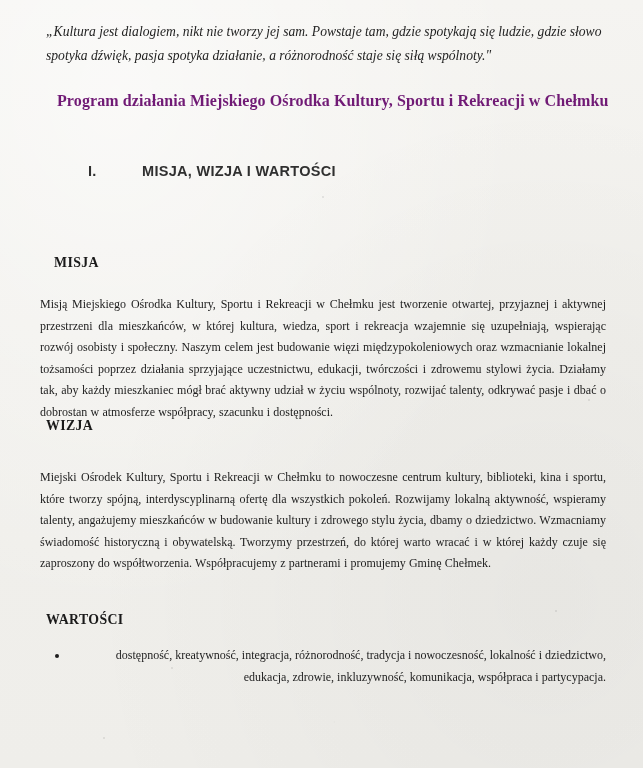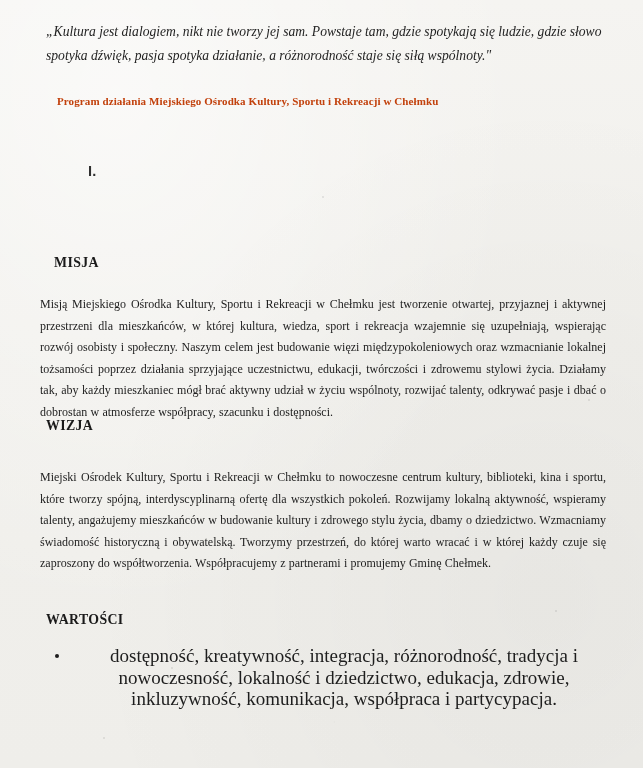--- a/index.html
+++ b/index.html
@@ -59,24 +59,24 @@
     color: #232323;
   }
 
   
   .doc-title {
     position: absolute;
     left: 57px;
     top: 91px;
     width: 552px;
     font-weight: bold;
-    font-size: 11px;
+    font-size: 16px;
     line-height: 20px;
     letter-spacing: 0.1px;
-    color: #c2410c;
+    color: #701a75;
   }
 
   
   .section-heading {
     position: absolute;
     left: 88px;
     top: 163px;
     width: 500px;
     display: flex;
     align-items: baseline;
@@ -128,23 +128,23 @@
     left: 40px;
     top: 645px;
     width: 566px;
     margin: 0;
     padding: 0;
     list-style: none;
   }
   .values-list li {
     position: relative;
     padding-left: 42px;
-    font-size: 19px;
+    font-size: 12px;
     line-height: 21.6px;
-    text-align: center;
+    text-align: right;
     color: #1d1d1d;
   }
   .bullet-dot {
     position: absolute;
     left: 15px;
     top: 9px;
     width: 4px;
     height: 4px;
     border-radius: 50%;
     background: #1d1d1d;
@@ -165,20 +165,21 @@
 <div class="scan-noise"></div>
 
 <div class="content">
 
   <div class="epigraph">„Kultura jest dialogiem, nikt nie tworzy jej sam. Powstaje tam, gdzie spotykają się ludzie, gdzie słowo spotyka dźwięk, pasja spotyka działanie, a różnorodność staje się siłą wspólnoty."</div>
 
   <div class="doc-title">Program działania Miejskiego Ośrodka Kultury, Sportu i Rekreacji w Chełmku</div>
 
   <div class="section-heading">
     <span class="section-num">I.</span>
+    <span class="section-title">MISJA, WIZJA I WARTOŚCI</span>
   </div>
 
   <div class="subheading" id="sub-misja">MISJA</div>
 
   <p class="body-par" id="par-misja">Misją Miejskiego Ośrodka Kultury, Sportu i Rekreacji w Chełmku jest tworzenie otwartej, przyjaznej i aktywnej przestrzeni dla mieszkańców, w której kultura, wiedza, sport i rekreacja wzajemnie się uzupełniają, wspierając rozwój osobisty i społeczny. Naszym celem jest budowanie więzi międzypokoleniowych oraz wzmacnianie lokalnej tożsamości poprzez działania sprzyjające uczestnictwu, edukacji, twórczości i zdrowemu stylowi życia. Działamy tak, aby każdy mieszkaniec mógł brać aktywny udział w życiu wspólnoty, rozwijać talenty, odkrywać pasje i dbać o dobrostan w atmosferze współpracy, szacunku i dostępności.</p>
 
   <div class="subheading" id="sub-wizja">WIZJA</div>
 
   <p class="body-par" id="par-wizja">Miejski Ośrodek Kultury, Sportu i Rekreacji w Chełmku to nowoczesne centrum kultury, biblioteki, kina i sportu, które tworzy spójną, interdyscyplinarną ofertę dla wszystkich pokoleń. Rozwijamy lokalną aktywność, wspieramy talenty, angażujemy mieszkańców w budowanie kultury i zdrowego stylu życia, dbamy o dziedzictwo. Wzmacniamy świadomość historyczną i obywatelską. Tworzymy przestrzeń, do której warto wracać i w której każdy czuje się zaproszony do współtworzenia. Współpracujemy z partnerami i promujemy Gminę Chełmek.</p>
 

